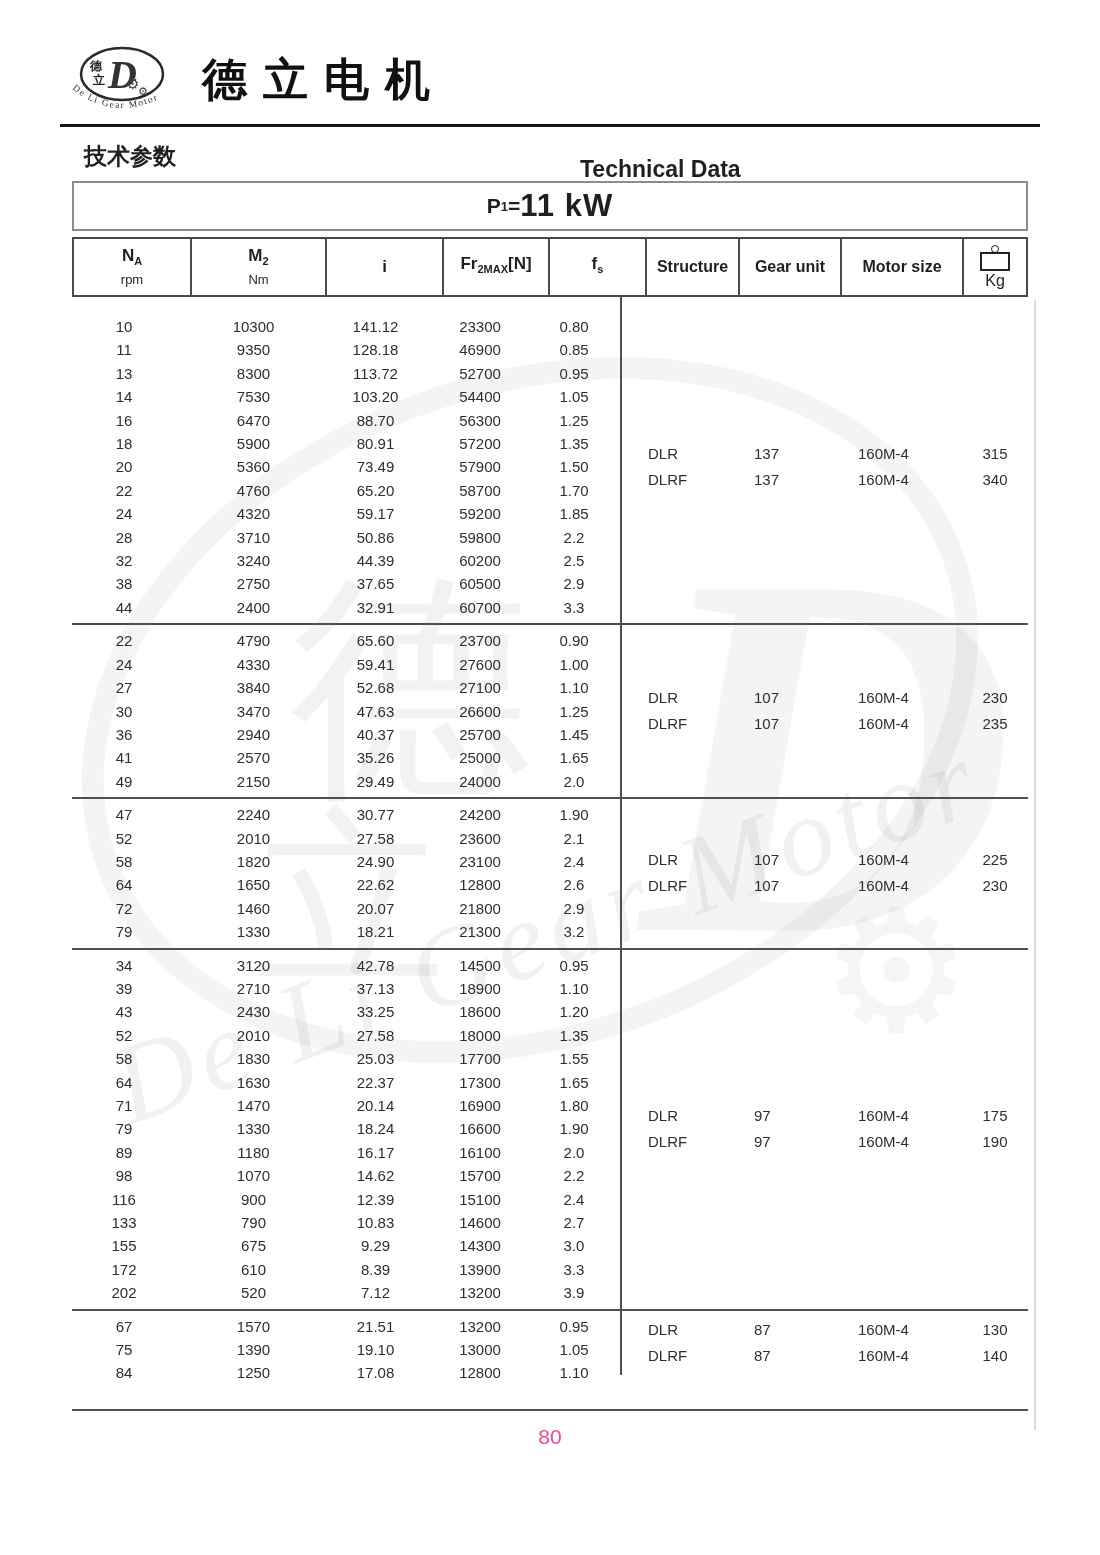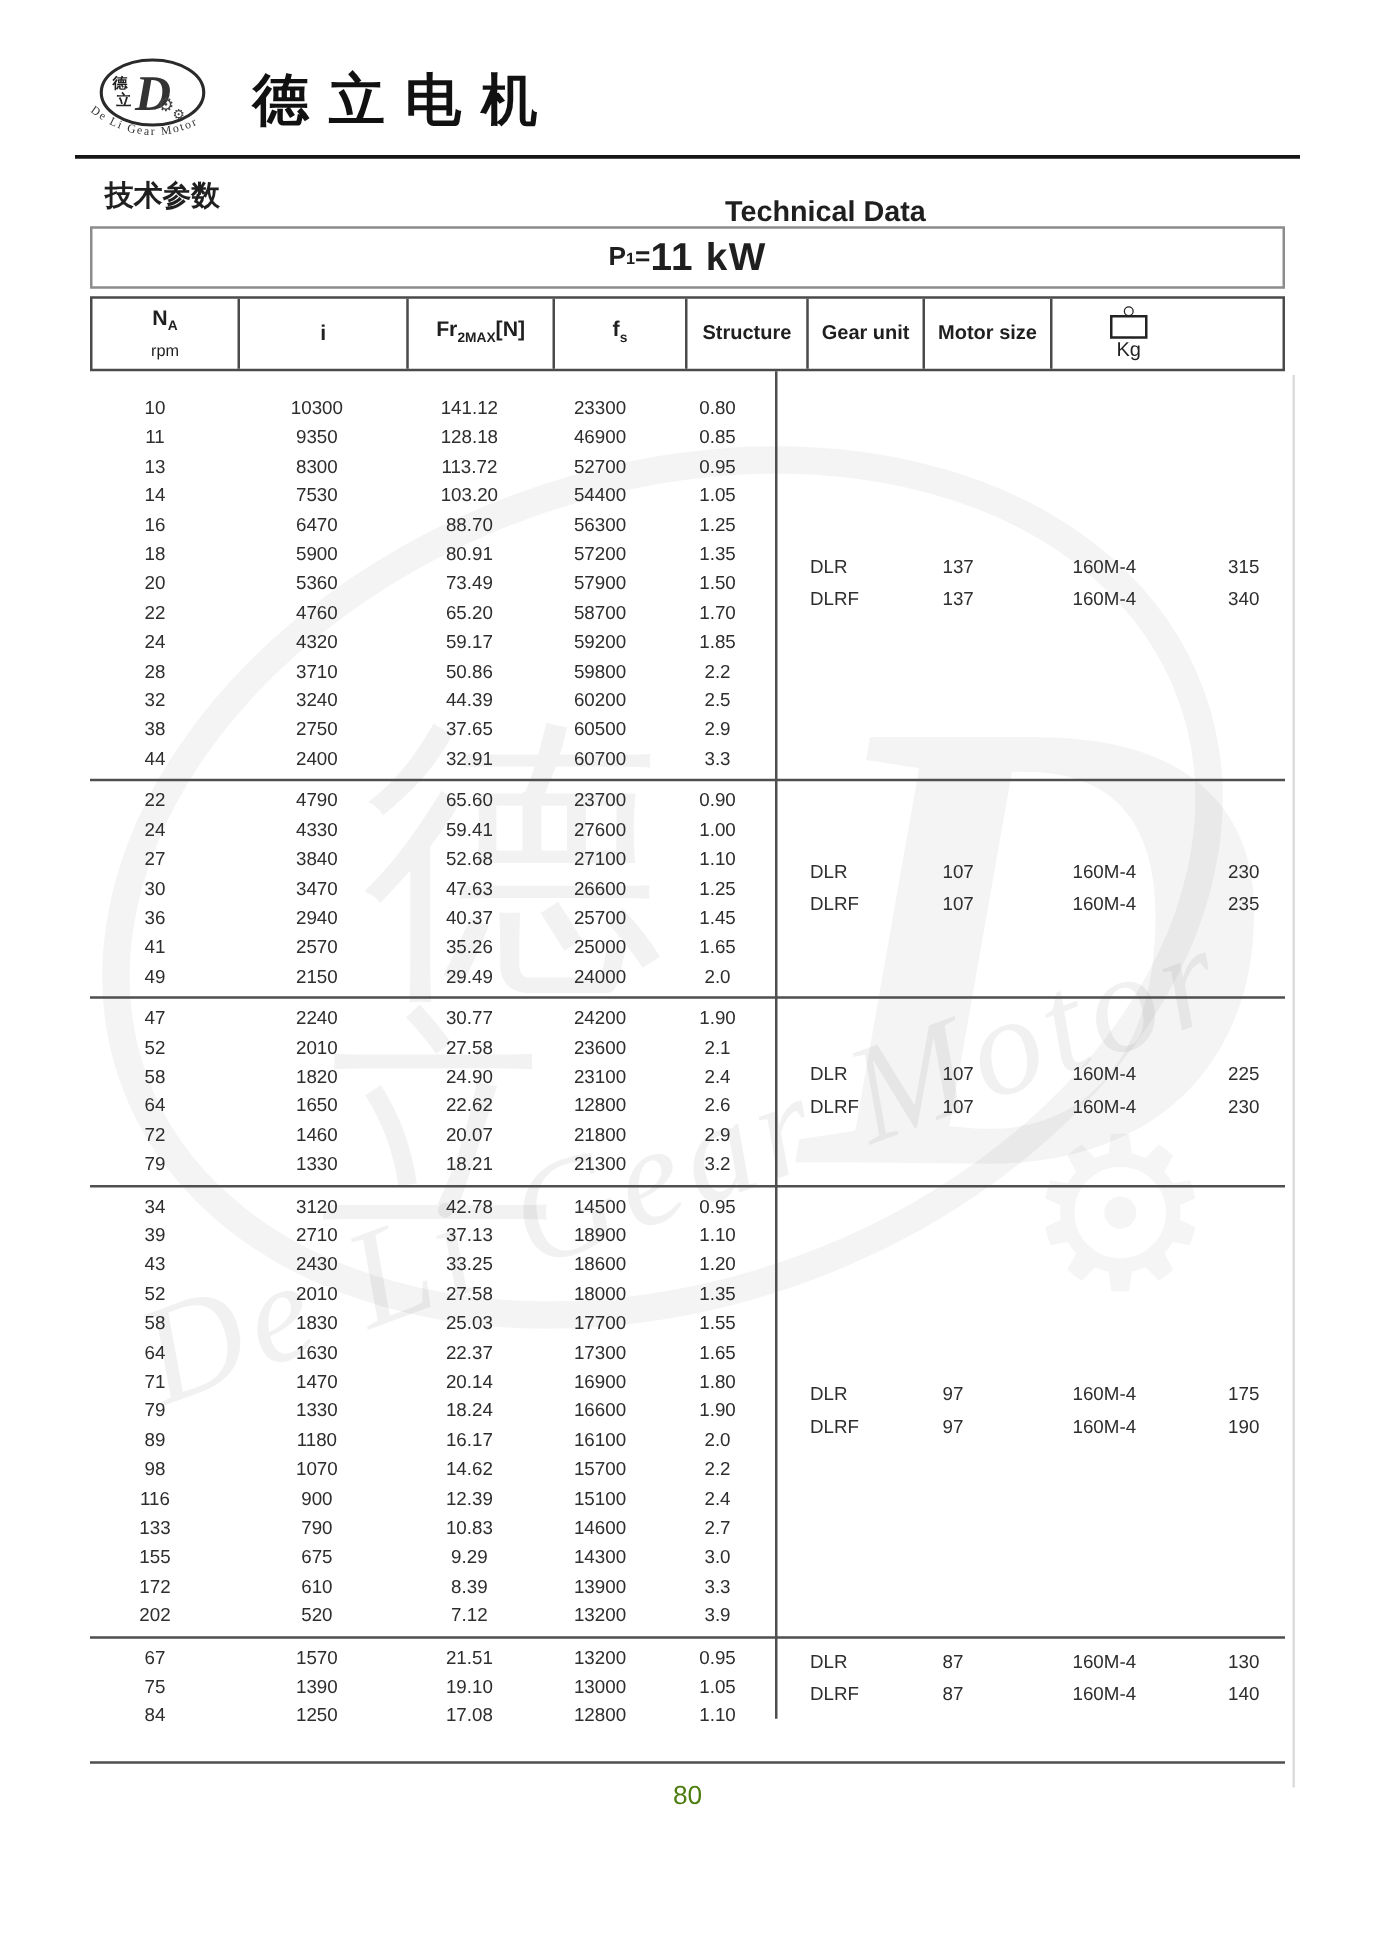--- a/index.html
+++ b/index.html
@@ -54,21 +54,21 @@
   .block.last .block-right{justify-content:flex-start;padding-top:6px;}
   .right-row{display:grid;grid-template-columns:118px 102px 122px 66px;line-height:26px;font-size:15px;color:#2e2e2e;}
   .rcell:nth-child(1){padding-left:28px;}
   .rcell:nth-child(2){padding-left:16px;}
   .rcell:nth-child(3){padding-left:18px;}
   .rcell:nth-child(4){text-align:center;}
 
   
   .edge-line{position:absolute;left:1034px;top:300px;height:1130px;width:1.5px;background:#dcdcdc;z-index:1;}
 
-  .footer{margin-top:14px;text-align:center;font-size:21px;color:#4d7c0f;}
+  .footer{margin-top:14px;text-align:center;font-size:21px;color:#ec4899;}
 </style>
 </head>
 <body>
 
 <div class="page">
 
   <svg class="watermark" width="1100" height="1555" viewBox="0 0 1100 1555">
     <ellipse cx="530" cy="710" rx="450" ry="325" fill="none" stroke="rgba(0,0,0,0.045)" stroke-width="22" transform="rotate(-20 530 710)"></ellipse>
     <text x="290" y="770" font-family="'Liberation Serif',serif" font-size="240" fill="rgba(0,0,0,0.05)">德</text>
     <text x="255" y="965" font-family="'Liberation Serif',serif" font-size="190" fill="rgba(0,0,0,0.05)">立</text>
@@ -113,20 +113,24 @@
         <span class="p-value">11 kW</span>
     </div>
 
     <div class="table">
       <div class="thead">
         <div class="th">
           <div class="th-line"><span>N</span><sub class="th-sub">A</sub></div>
           <div class="th-unit">rpm</div>
         </div>
         <div class="th">
+          <div class="th-line"><span>M</span><sub class="th-sub">2</sub></div>
+          <div class="th-unit">Nm</div>
+        </div>
+        <div class="th">
           <div class="th-line">i</div>
         </div>
         <div class="th">
           <div class="th-line"><span>Fr</span><sub class="th-sub">2MAX</sub><span>[N]</span></div>
         </div>
         <div class="th">
           <div class="th-line"><span>f</span><sub class="th-sub">s</sub></div>
         </div>
         <div class="th">
           <div class="th-word">Structure</div>

